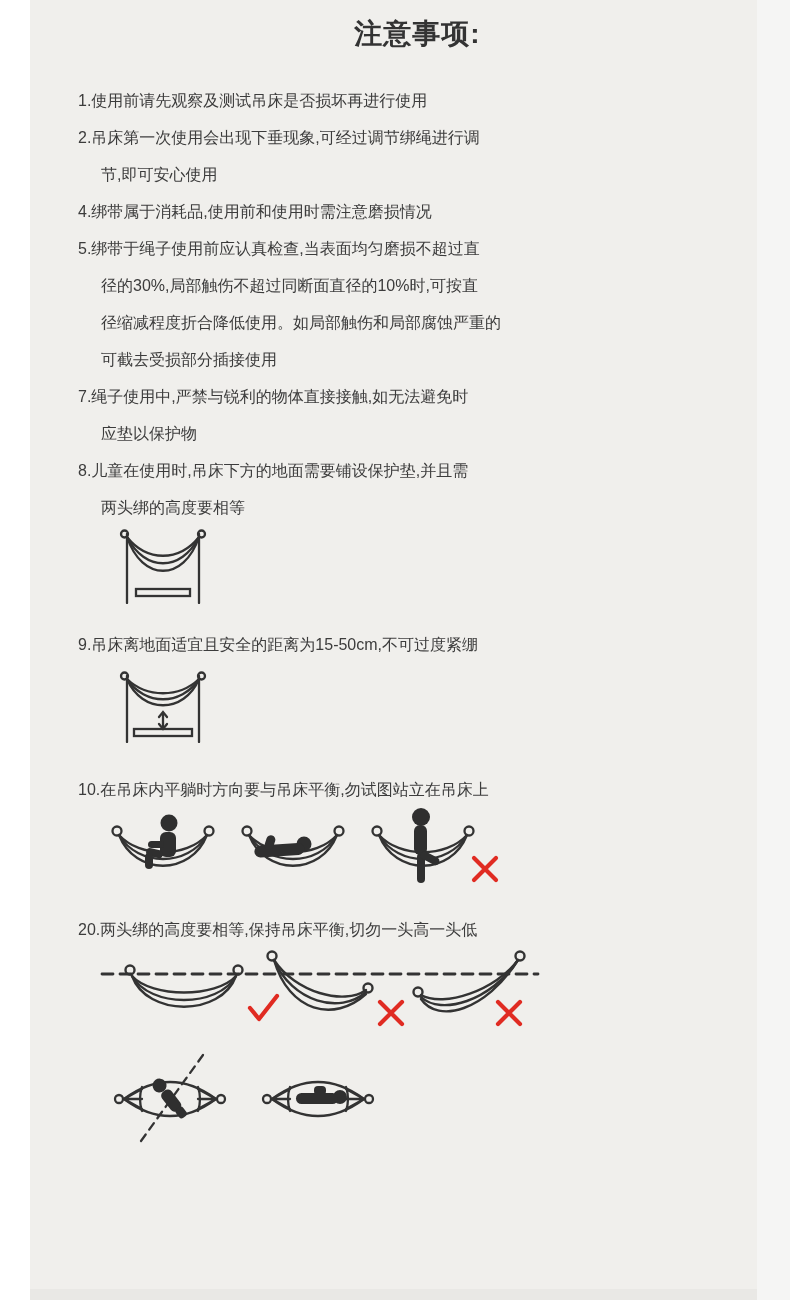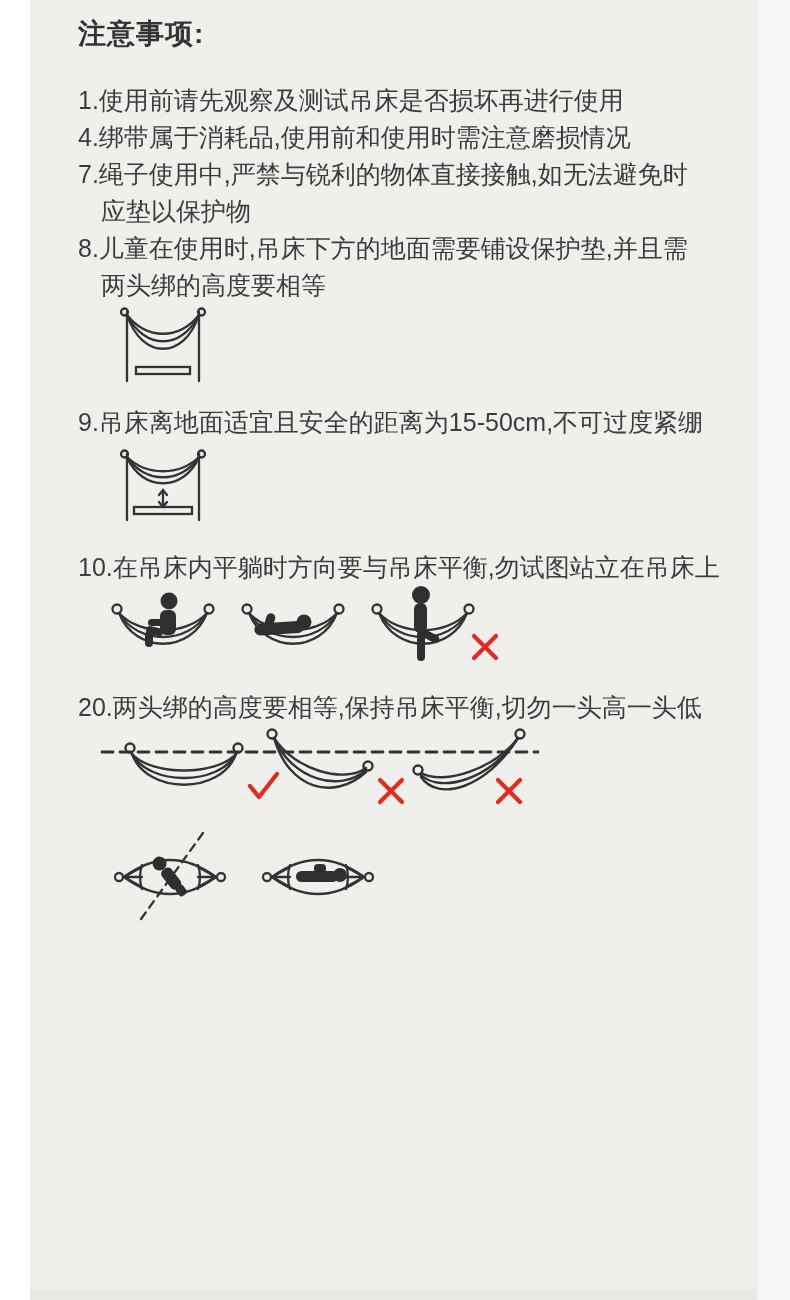--- a/index.html
+++ b/index.html
@@ -18,22 +18,23 @@
     background:#f5f5f4;
   }
   .footer-band {
     position:absolute; left:0; bottom:0; width:100%; height:11px;
     background:#e9e8e5;
   }
   .title {
     margin:16px 0 0 48px;
     font-size:28px; line-height:36px; font-weight:bold; color:#333333;
     letter-spacing:1px;
-  }
-  .list { margin-top:30px; font-size:25px; line-height:37px; color:#3c3c3c; }
+    text-align:center;
+  }
+  .list { margin-top:30px; font-size:16px; line-height:37px; color:#3c3c3c; }
   .item {
     padding-left:71px; padding-right:20px;
     text-indent:-23px;
     white-space:pre-line;
   }
   .fig { display:block; }
   .fig svg { display:block; }
   .fig1 { margin:0 0 22px 83px; }
   .fig2 { margin:5px 0 28px 83px; }
   .fig3 { margin:0 0 25px 78px; }
@@ -43,21 +44,27 @@
 </head>
 <body>
 
 <div class="panel">
 
   <div class="title">注意事项:</div>
 
   <div class="list">
 
     <div class="item"><span>1.</span><span>使用前请先观察及测试吊床是否损坏再进行使用</span></div>
+    <div class="item"><span>2.</span><span>吊床第一次使用会出现下垂现象,可经过调节绑绳进行调
+节,即可安心使用</span></div>
     <div class="item"><span>4.</span><span>绑带属于消耗品,使用前和使用时需注意磨损情况</span></div>
+    <div class="item"><span>5.</span><span>绑带于绳子使用前应认真检查,当表面均匀磨损不超过直
+径的30%,局部触伤不超过同断面直径的10%时,可按直
+径缩减程度折合降低使用。如局部触伤和局部腐蚀严重的
+可截去受损部分插接使用</span></div>
     <div class="item"><span>7.</span><span>绳子使用中,严禁与锐利的物体直接接触,如无法避免时
 应垫以保护物</span></div>
     <div class="item"><span>8.</span><span>儿童在使用时,吊床下方的地面需要铺设保护垫,并且需
 两头绑的高度要相等</span></div>
 
     <div class="fig fig1">
       <svg width="100" height="78" viewBox="0 0 100 78" stroke="#333333" fill="none" stroke-width="2.3" stroke-linecap="round">
         <line x1="14" y1="8" x2="14" y2="77"></line>
         <line x1="86" y1="8" x2="86" y2="77"></line>
         <circle cx="11.5" cy="8" r="3.5"></circle>

